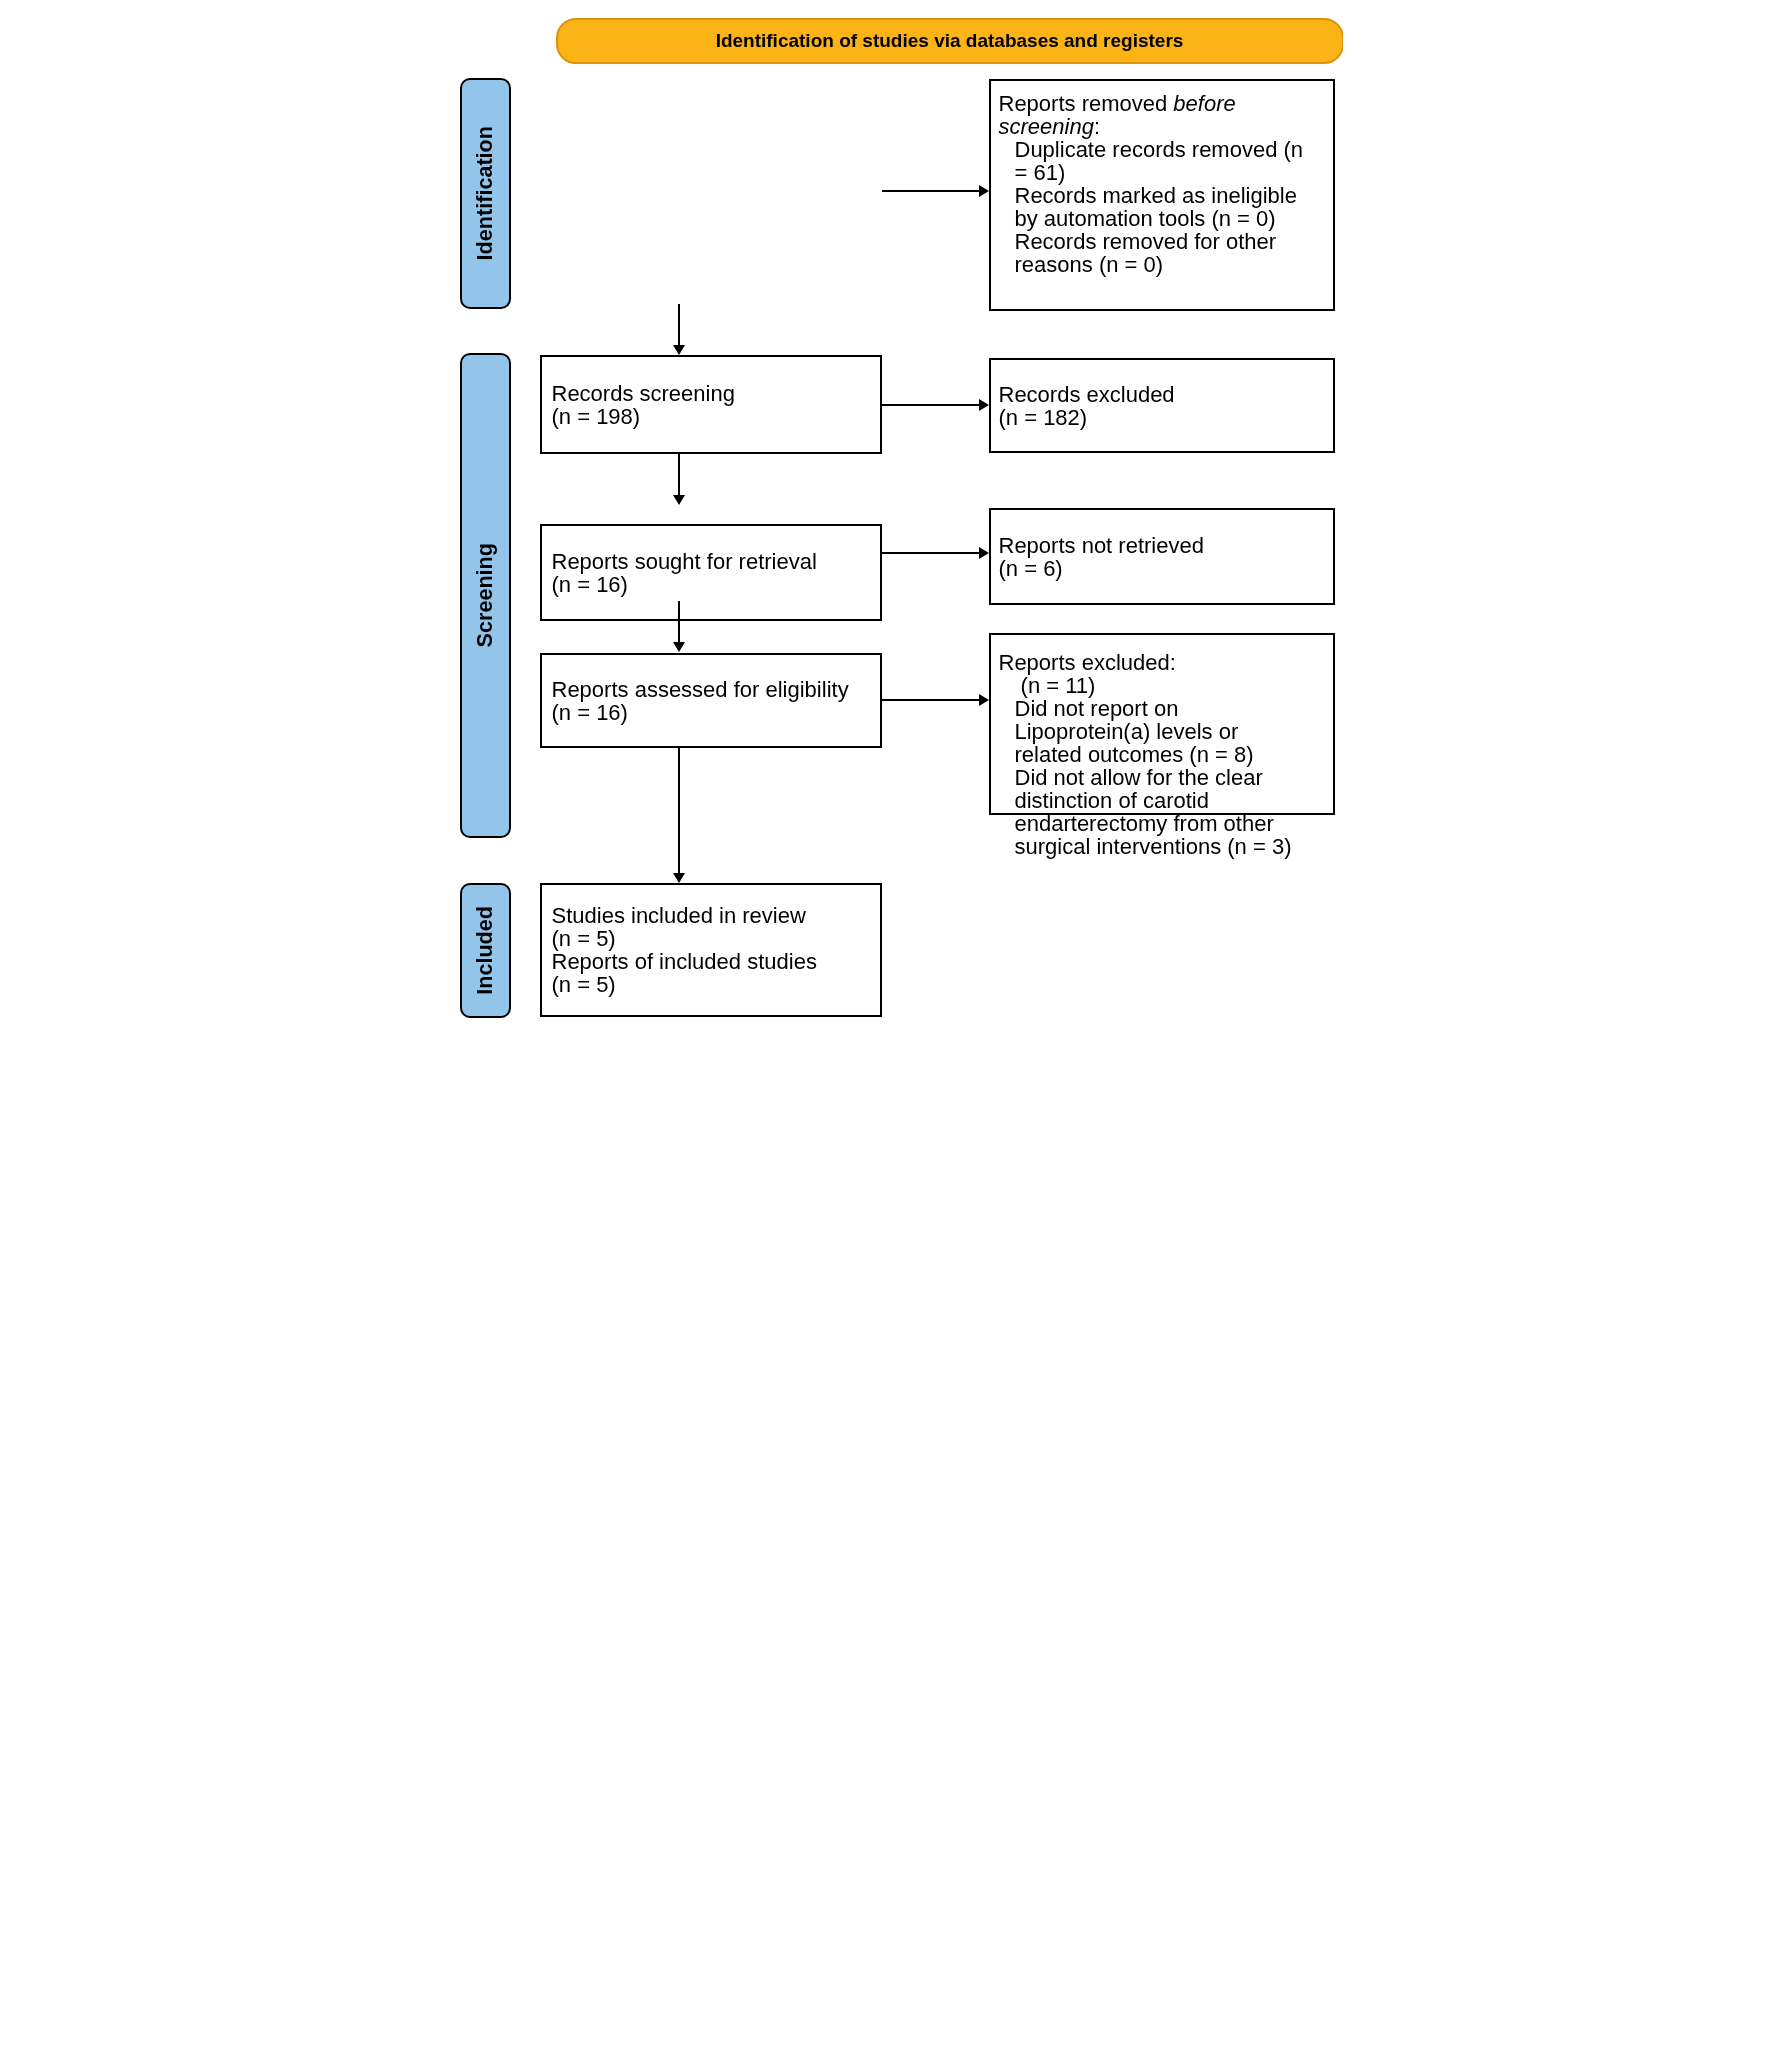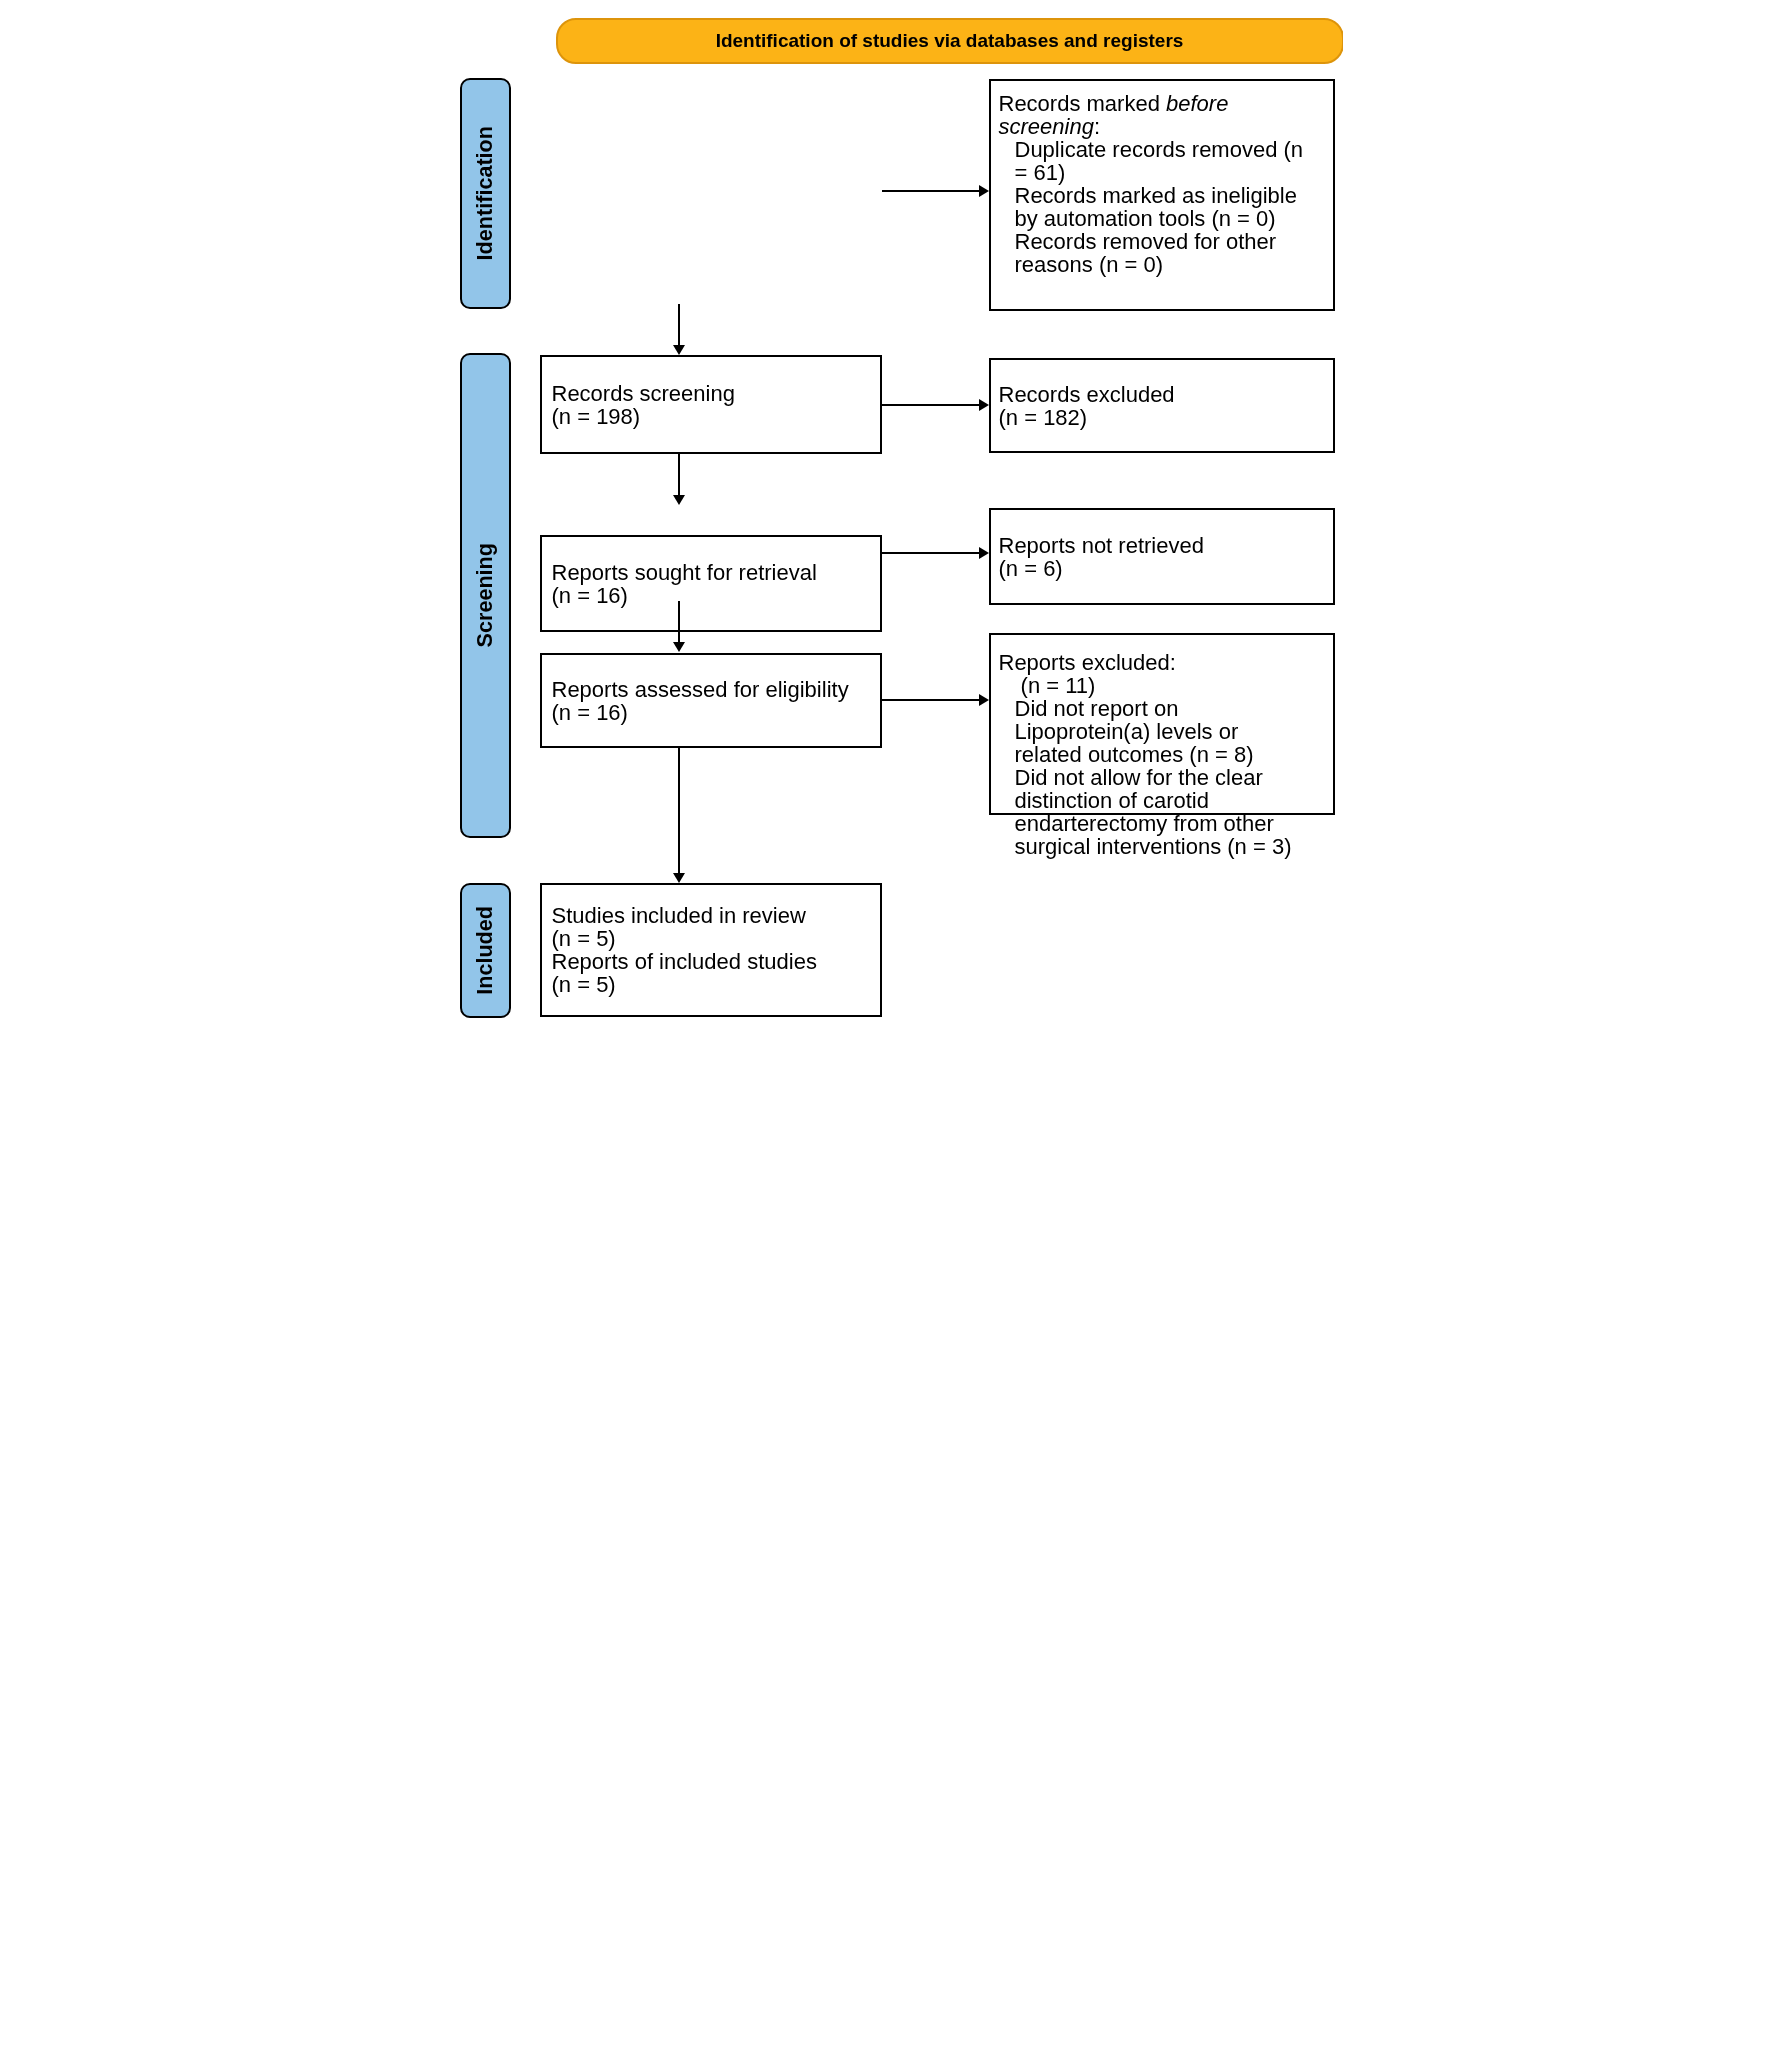--- a/index.html
+++ b/index.html
@@ -45,21 +45,21 @@
   .box{
     position:absolute;background:#fff;border:2px solid var(--box-border);
     font-size:22px;line-height:23px;color:#000;
     display:flex;flex-direction:column;justify-content:center;
   }
   .box.top-align{justify-content:flex-start;}
   .left-col{left:92px;width:342px;padding:0 5.4px 0 10px;}
   .right-col{left:541px;width:346px;padding:0 28px 0 8px;}
   .box1{top:78px;height:226px;}
   .box2{top:355px;height:99px;}
-  .box3{top:535px;height:97px;}
+  .box3{top:524px;height:97px;}
   .box4{top:653px;height:95px;}
   .box5{top:883px;height:134px;}
   .rbox1{top:79px;height:232px;padding-top:10.8px;}
   .rbox2{top:358px;height:95px;}
   .rbox3{top:508px;height:97px;}
   .rbox4{top:633px;height:182px;padding-top:16px;}
   .line{display:block;}
   .indent{padding-left:16px;}
   .italic{font-style:italic;}
 
@@ -93,21 +93,21 @@
   </div>
   <div class="stage stage-screening">
     <span class="stage-text">Screening</span>
   </div>
   <div class="stage stage-included">
     <span class="stage-text">Included</span>
   </div>
 
 
   <div class="box right-col rbox1 top-align">
-    <span class="line"><span>Records marked </span><span class="italic">before screening</span><span>:</span></span>
+    <span class="line"><span>Reports removed </span><span class="italic">before screening</span><span>:</span></span>
     <span class="line indent">Duplicate records removed (n = 61)</span>
     <span class="line indent">Records marked as ineligible by automation tools (n = 0)</span>
     <span class="line indent">Records removed for other reasons (n = 0)</span>
   </div>
 
   <div class="box left-col box2">
     <span class="line">Records screening</span>
     <span class="line">(n = 198)</span>
   </div>
   <div class="box right-col rbox2">

